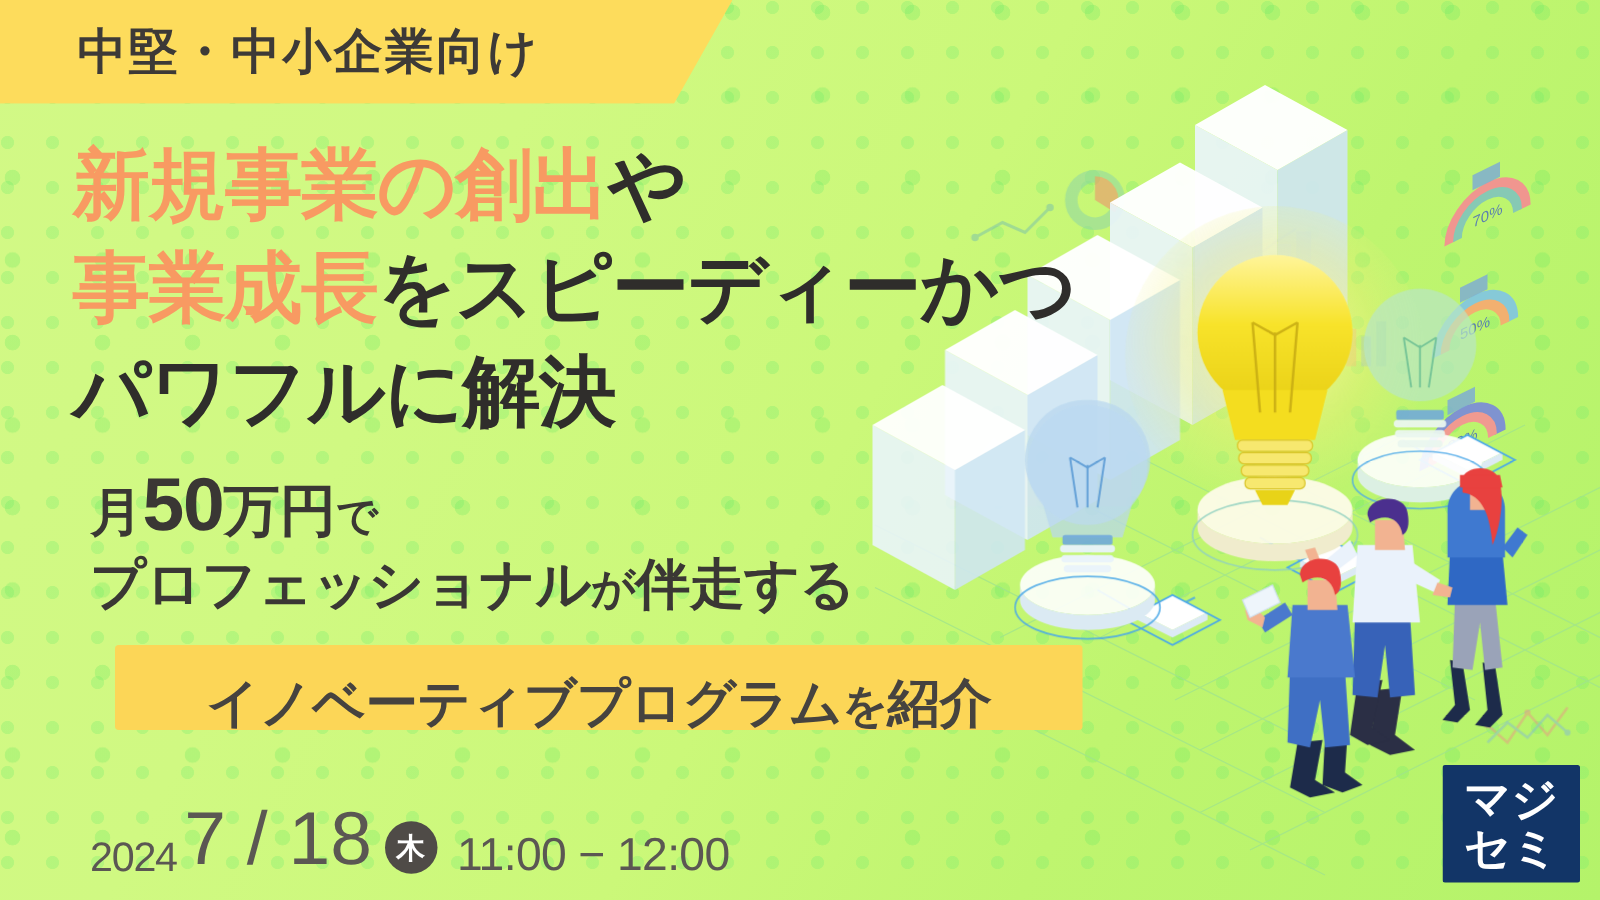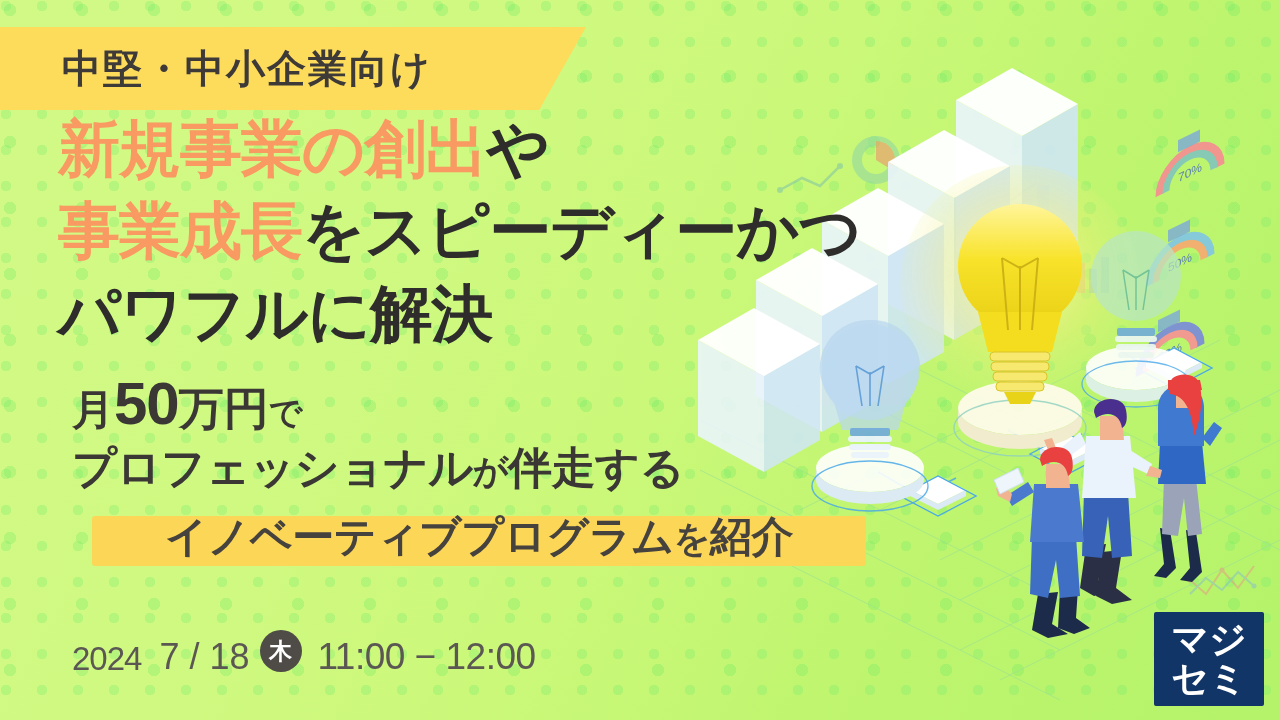--- a/index.html
+++ b/index.html
@@ -27,21 +27,21 @@
       radial-gradient(circle at 10px 10px, rgba(108,233,98,.38) 0 6px, rgba(108,233,98,0) 6.5px);
     background-size:72px 66px;
     opacity:.75;
   }
 
   
   #ribbon{
     position:absolute;left:0;top:0;width:586px;height:83px;
     background:#fddc5c;
     clip-path:polygon(0 0,100% 0,92% 100%,0 100%);
-    display:flex;align-items:center;margin-top:27px;
+    display:flex;align-items:center;
   }
   #ribbon .txt{
     margin-left:62px;
     font-size:39px;font-weight:700;color:#3d3a37;
     letter-spacing:2px;line-height:1;
     white-space:nowrap;
   }
 
   
   #webinar{
@@ -71,37 +71,37 @@
   #sub .row1 .man{font-size:45px;font-weight:800;}
   #sub .row1 .de{font-size:33px;font-weight:700;}
   #sub .row2{
     margin-top:12px;white-space:nowrap;line-height:1;color:#3a3734;
     font-size:44px;font-weight:800;letter-spacing:-.5px;
   }
   #sub .row2 .sm{font-size:35px;}
 
   
   #hlbox{
-    position:absolute;left:92px;top:516px;width:774px;height:50px;
+    position:absolute;left:92px;top:516px;width:774px;height:68px;
     background:#fcd657;border-radius:3px;
-    display:flex;align-items:flex-start;justify-content:center;
+    display:flex;align-items:flex-end;justify-content:center;
   }
   #hlbox .txt{
     font-size:42px;font-weight:800;color:#46433f;
     white-space:nowrap;line-height:1;letter-spacing:-.5px;
   }
   #hlbox .txt .sm{font-size:36px;}
 
   
   #dateline{
     position:absolute;left:72px;top:636px;
     display:flex;align-items:flex-end;color:#5b5753;white-space:nowrap;
   }
   #dateline .year{font-size:33px;font-weight:400;letter-spacing:-1px;}
-  #dateline .md{font-size:36px;font-weight:300;letter-spacing:0px;margin-left:18px;}
+  #dateline .md{font-size:60px;font-weight:300;letter-spacing:0px;margin-left:6px;}
   #dateline .dow{
     position:relative;top:-6px;margin-left:10px;
     width:42px;height:42px;border-radius:50%;
     background:#4f4b47;color:#fff;
     display:inline-flex;align-items:center;justify-content:center;
     font-size:23px;font-weight:700;line-height:1;
   }
   #dateline .time{font-size:37px;font-weight:300;margin-left:16px;letter-spacing:-.5px;}
 
   

